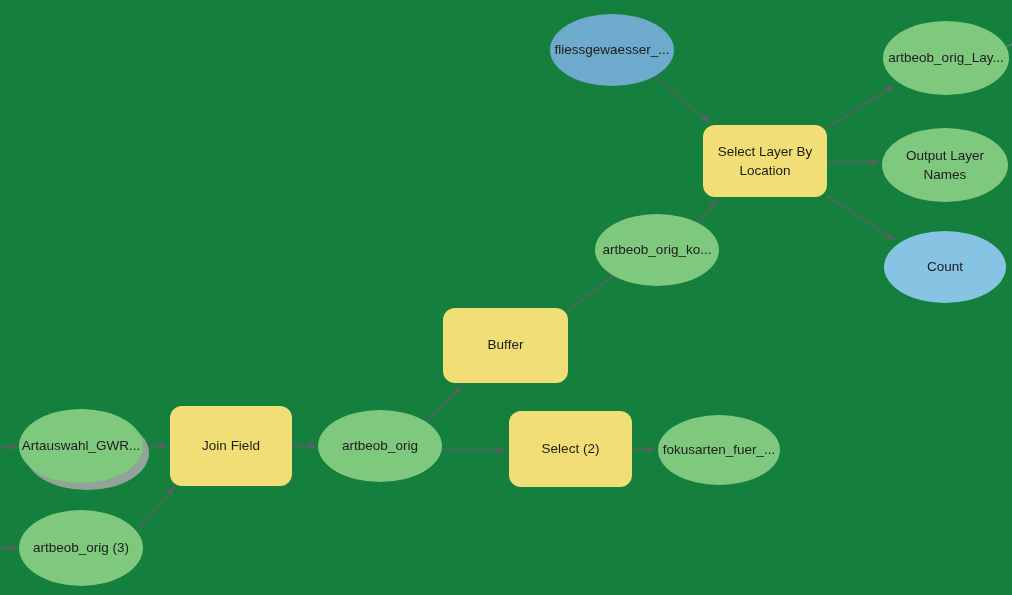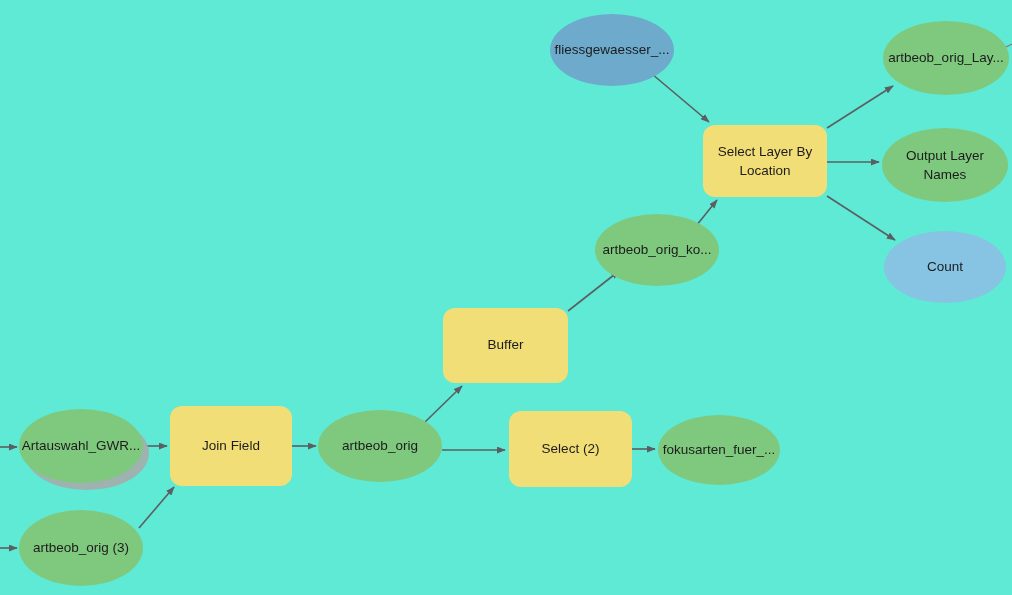--- a/index.html
+++ b/index.html
@@ -11,21 +11,21 @@
     width: 1012px;
     height: 595px;
     background: #f7f7f7;
     font-family: "Liberation Sans", sans-serif;
     overflow: hidden;
   }
   #canvas-root {
     position: relative;
     width: 1012px;
     height: 595px;
-    background: #5eead4;
+    background: #15803d;
   }
   #model-canvas {
     position: absolute;
     top: 0;
     left: 0;
     width: 1012px;
     height: 595px;
     display: block;
   }
   .node-label {

